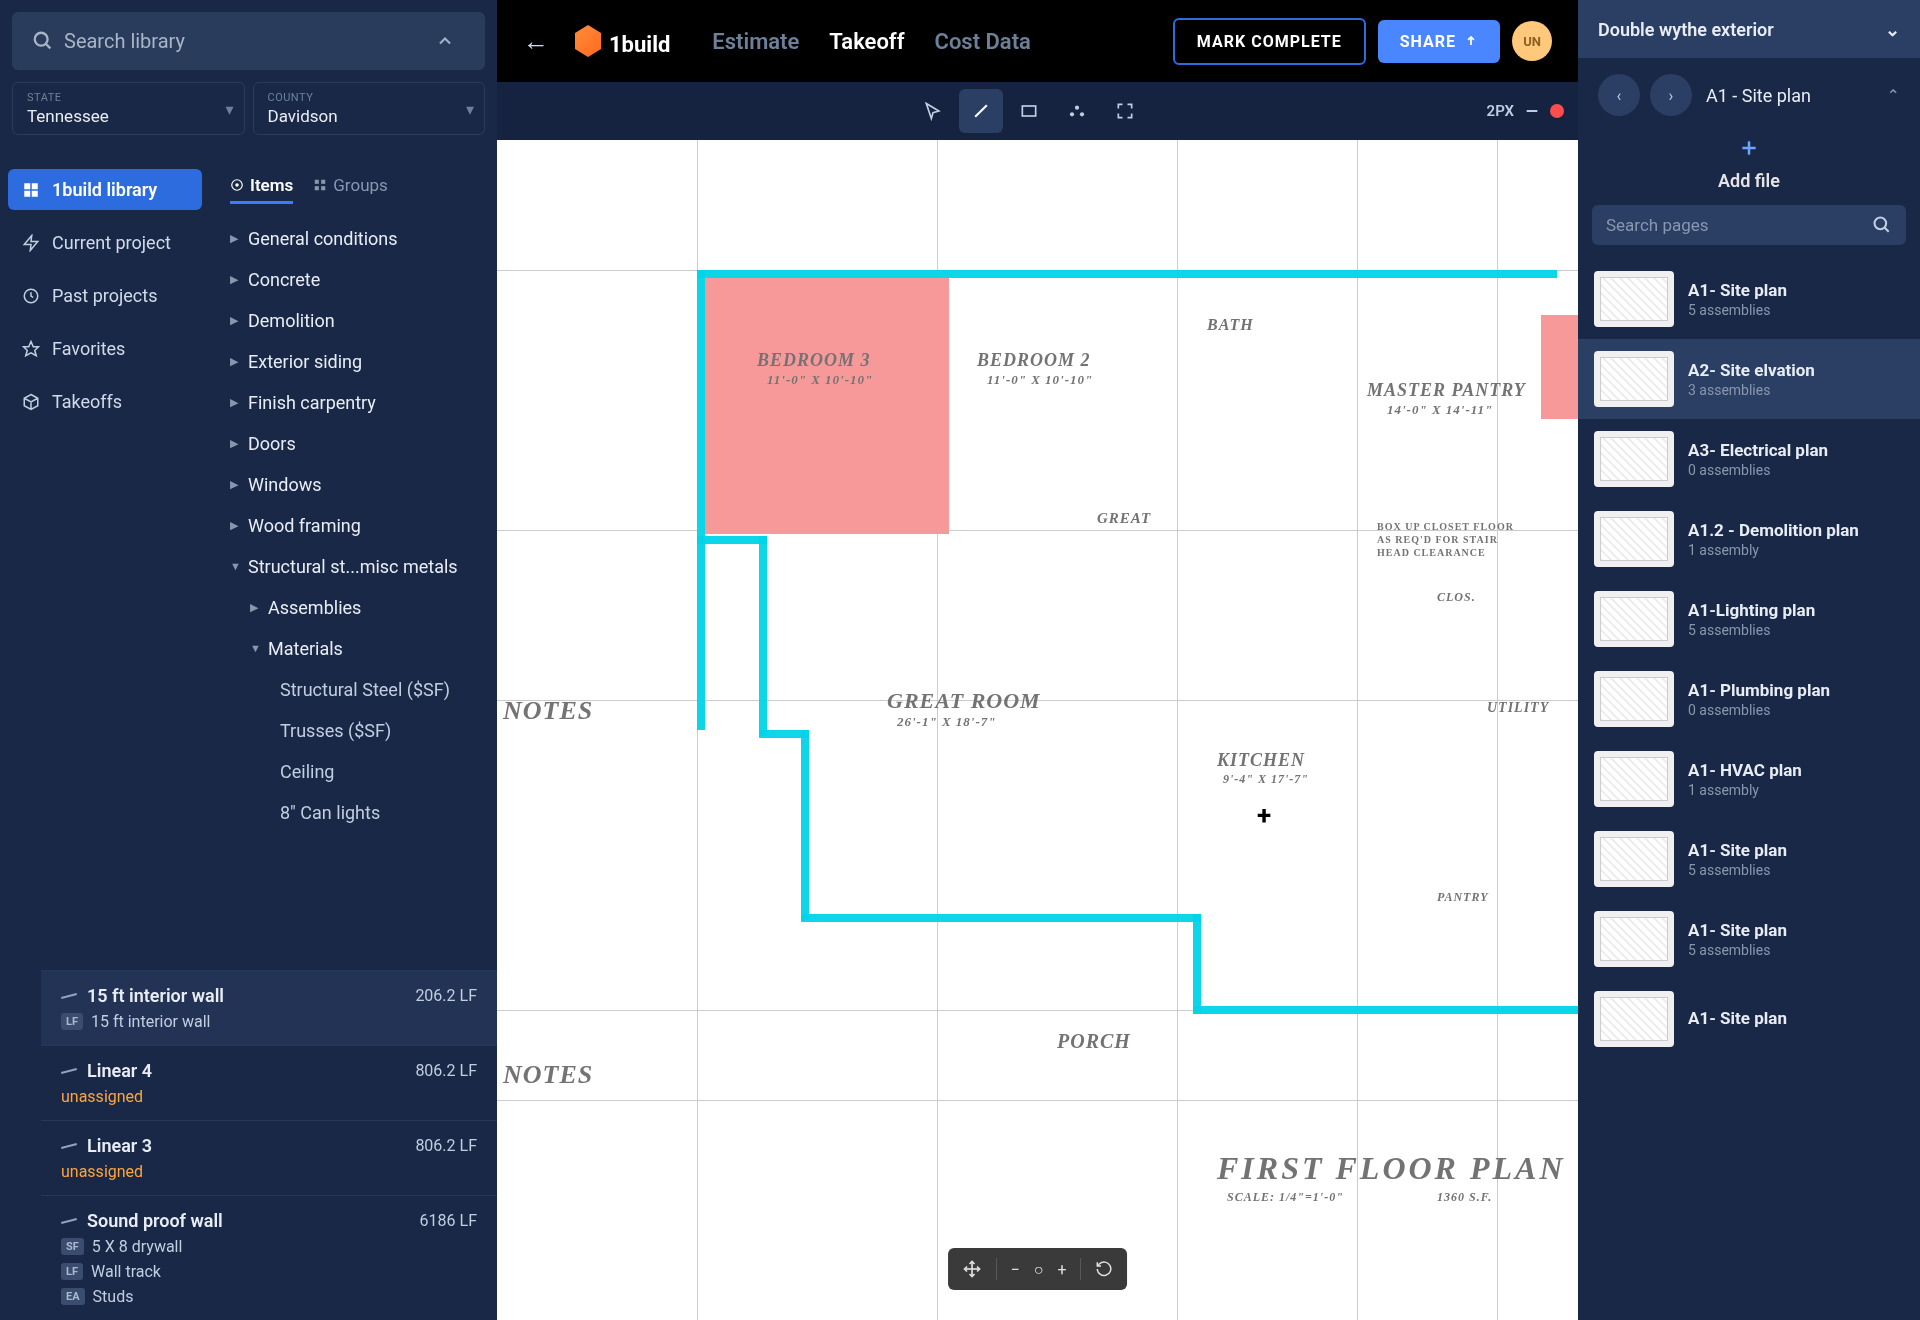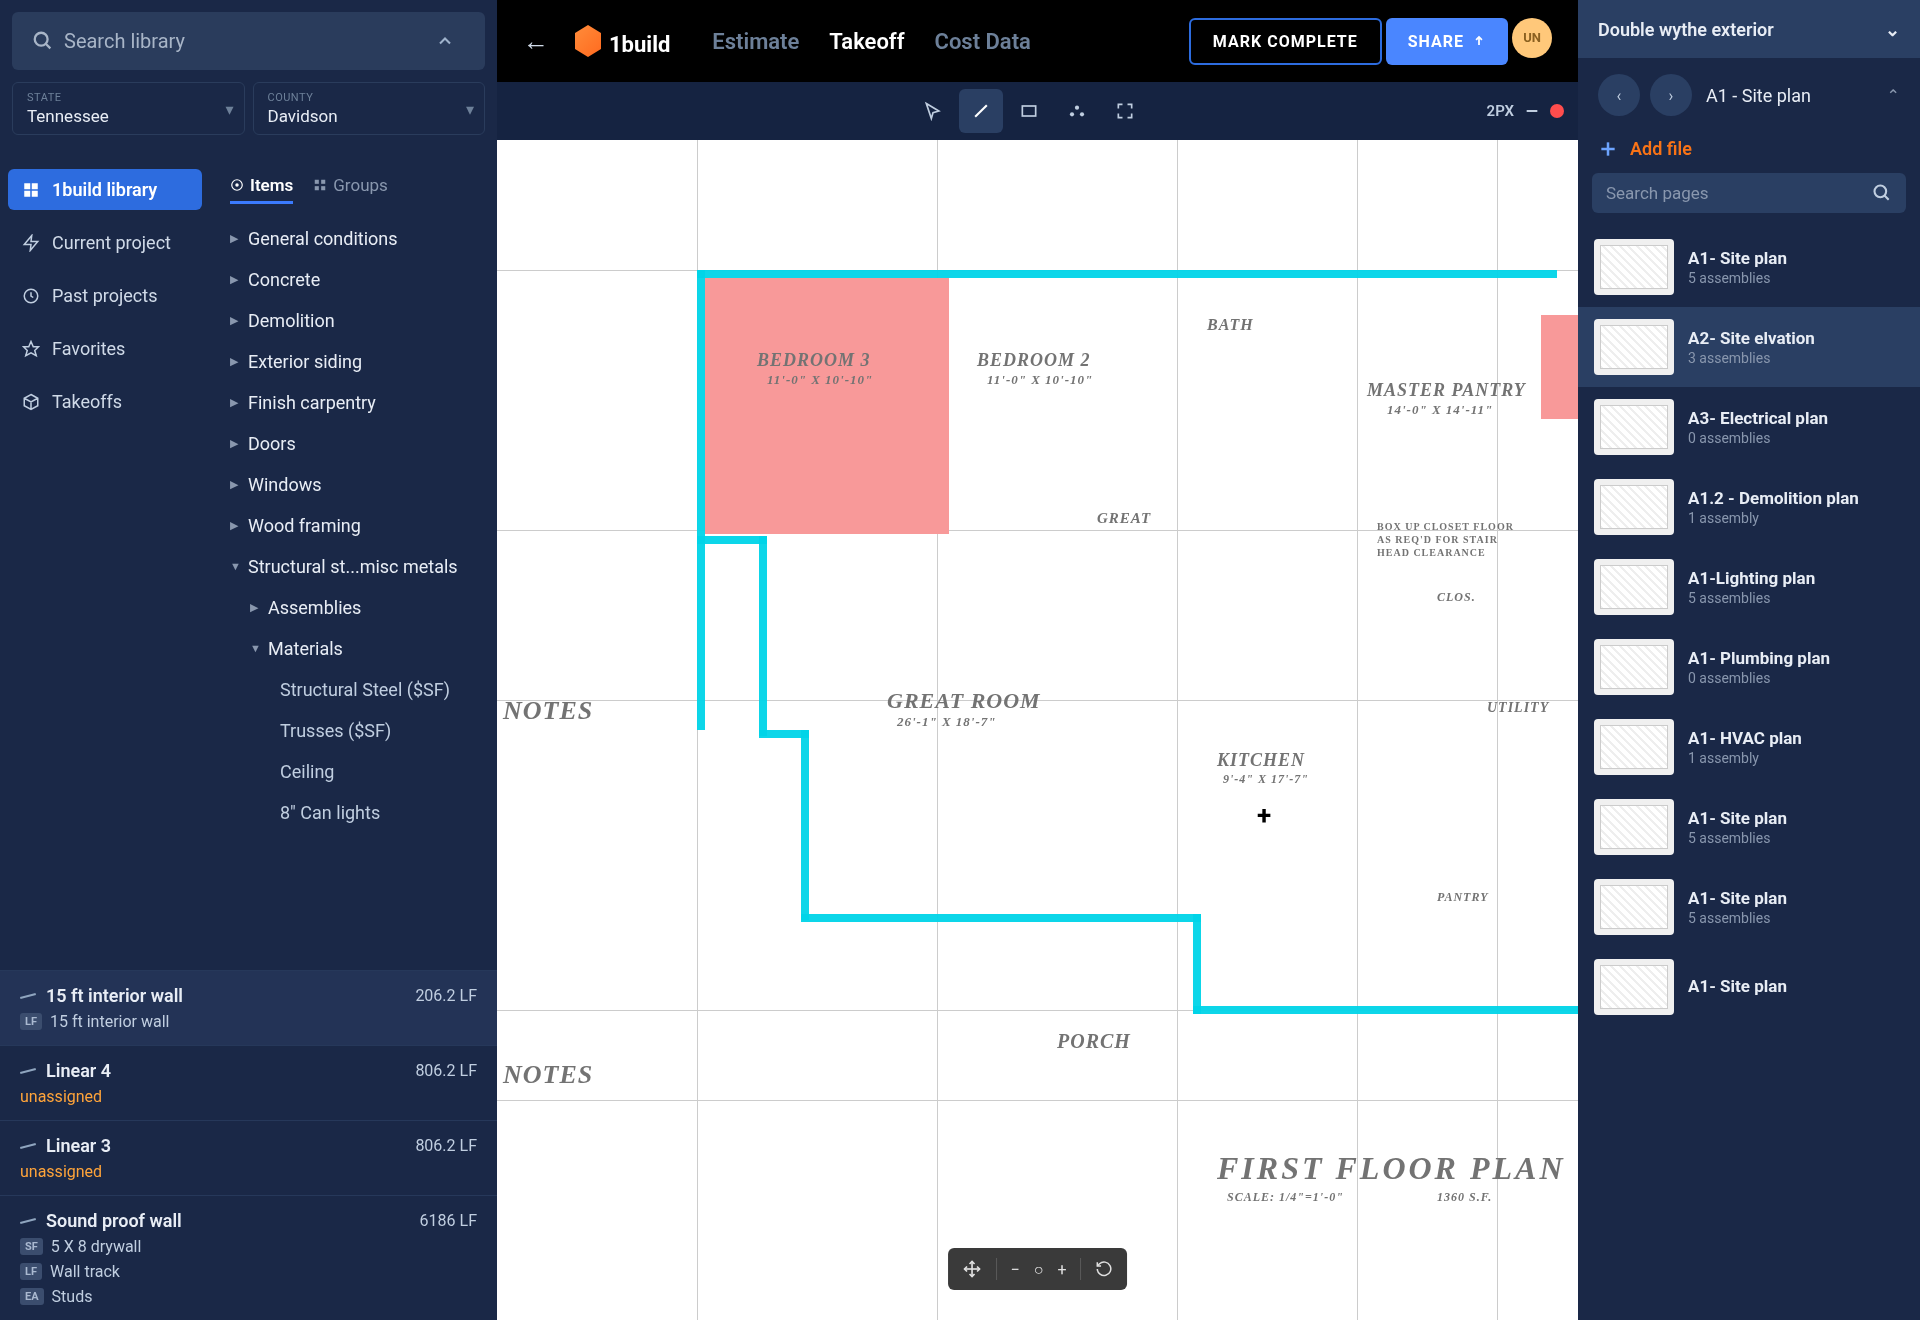--- a/index.html
+++ b/index.html
@@ -22,42 +22,42 @@
 .nav-item svg { flex-shrink: 0; }
 .nav-right { flex: 1; padding: 20px 12px; overflow-y: auto; }
 .tabs { display: flex; gap: 20px; margin-bottom: 14px; padding-left: 8px; }
 .tab { display: flex; align-items: center; gap: 6px; padding: 6px 0; font-size: 17px; color: #8997ae; cursor: pointer; border-bottom: 3px solid transparent; }
 .tab.active { color: #fff; border-bottom-color: #3b7bff; font-weight: 600; }
 .tree { padding-left: 8px; }
 .tree-item { display: flex; align-items: center; gap: 8px; padding: 10px 0; color: #e8edf5; font-size: 18px; cursor: pointer; }
 .tree-item .arrow { width: 10px; font-size: 11px; color: #8997ae; }
 .tree-item.sub { padding-left: 20px; }
 .tree-item.sub3 { padding-left: 50px; color: #c0cee0; }
-.bottom-list { background: #1a2847; }
+.bottom-list { background: #1a2847; padding-left: 41px; }
 .takeoff-item { padding: 14px 20px; border-top: 1px solid #26385a; }
 .takeoff-item.sel { background: #233356; }
 .takeoff-head { display: flex; align-items: center; justify-content: space-between; }
 .takeoff-title { display: flex; align-items: center; gap: 10px; font-size: 18px; font-weight: 600; color: #e8edf5; }
 .takeoff-title .line-ico { width: 16px; height: 2px; background: #8fa5bf; transform: rotate(-15deg); }
 .takeoff-qty { font-size: 16px; color: #c0cee0; }
 .takeoff-sub { margin-top: 6px; display: flex; flex-direction: column; gap: 6px; }
 .takeoff-sub-row { display: flex; align-items: center; gap: 8px; font-size: 16px; color: #c0cee0; }
 .takeoff-sub-row.warn { color: #ffa43a; }
 .badge { background: #3b4d6e; color: #aab9d0; font-size: 11px; font-weight: 700; padding: 2px 5px; border-radius: 3px; min-width: 22px; text-align: left; }
 .main-area { flex: 1; display: flex; flex-direction: column; background: #000; }
 .top-bar { height: 82px; display: flex; align-items: center; padding: 0 26px; justify-content: space-between; }
 .top-left { display: flex; align-items: center; gap: 26px; }
 .back-arrow { color: #d0dae8; font-size: 26px; cursor: pointer; }
 .brand { display: flex; align-items: flex-end; gap: 8px; }
 .brand-icon { width: 26px; height: 32px; background: linear-gradient(135deg,#ff8c3a,#ff6a1f); clip-path: polygon(50% 0,100% 25%,100% 75%,50% 100%,0 75%,0 25%); }
 .brand-text { font-size: 22px; font-weight: 700; color: #fff; }
 .top-tabs { display: flex; gap: 30px; margin-left: 16px; }
 .top-tab { font-size: 22px; font-weight: 600; color: #6d8099; cursor: pointer; }
 .top-tab.active { color: #fff; }
-.top-right { display: flex; gap: 4px; }
+.top-right { display: flex; align-items: center; gap: 12px; }
 .btn-outline { border: 2px solid #2d6cdf; padding: 12px 22px; border-radius: 6px; font-size: 16px; font-weight: 700; letter-spacing: 1px; color: #fff; background: transparent; cursor: pointer; }
 .btn-primary { background: #4a86ff; padding: 12px 22px; border-radius: 6px; font-size: 16px; font-weight: 700; letter-spacing: 1px; color: #fff; border: none; cursor: pointer; display: flex; align-items: center; gap: 8px; }
 .avatar { width: 40px; height: 40px; border-radius: 50%; background: #ffc87a; display: flex; align-items: center; justify-content: center; font-size: 13px; font-weight: 700; color: #8b6020; }
 .toolbar { height: 58px; background: #152341; display: flex; align-items: center; padding: 0 14px; justify-content: space-between; }
 .tool-group { display: flex; gap: 4px; align-items: center; margin-left: 400px; }
 .tool-btn { width: 44px; height: 44px; border-radius: 6px; display: flex; align-items: center; justify-content: center; color: #c0cee0; cursor: pointer; }
 .tool-btn.active { background: #2a3f63; color: #fff; }
 .tool-right { display: flex; align-items: center; gap: 10px; margin-right: 0; }
 .px-text { font-size: 15px; color: #c0cee0; font-weight: 600; }
 .red-dot { width: 14px; height: 14px; border-radius: 50%; background: #ff4d4d; }
@@ -71,21 +71,21 @@
 .bottom-controls { position: absolute; bottom: 30px; left: 50%; transform: translateX(-50%); background: #3a3a3a; border-radius: 6px; display: flex; align-items: center; padding: 10px 14px; gap: 14px; }
 .bc-btn { color: #e0e0e0; cursor: pointer; display: flex; align-items: center; }
 .bc-divider { width: 1px; height: 22px; background: #5a5a5a; }
 .right-panel { width: 342px; background: #1a2847; display: flex; flex-direction: column; }
 .rp-select { height: 58px; display: flex; align-items: center; justify-content: space-between; padding: 0 20px; background: #2a3f63; font-size: 18px; font-weight: 600; color: #e8edf5; cursor: pointer; }
 .rp-head { display: flex; align-items: center; justify-content: space-between; padding: 16px 20px; }
 .rp-arrows { display: flex; gap: 10px; }
 .rp-arrow { width: 42px; height: 42px; border-radius: 50%; background: #2a3f63; display: flex; align-items: center; justify-content: center; color: #c0cee0; cursor: pointer; }
 .rp-title { font-size: 18px; color: #e8edf5; flex: 1; margin-left: 14px; }
 .rp-chev { color: #8997ae; }
-.rp-add { display: flex; align-items: center; gap: 12px; padding: 6px 20px 14px; color: #f97316; font-size: 18px; font-weight: 600; cursor: pointer; }
+.rp-add { display: flex; align-items: center; gap: 12px; padding: 6px 20px 14px; color: #e5e5e5; font-size: 18px; font-weight: 600; cursor: pointer; flex-direction: column; }
 .rp-search { margin: 0 14px 14px; background: #2a3f63; border-radius: 6px; display: flex; align-items: center; padding: 10px 14px; }
 .rp-search input { flex: 1; background: transparent; border: none; color: #c0cee0; font-size: 17px; outline: none; }
 .rp-search input::placeholder { color: #8997ae; }
 .rp-list { flex: 1; overflow-y: auto; }
 .rp-item { display: flex; align-items: center; gap: 14px; padding: 12px 16px; cursor: pointer; }
 .rp-item.selected { background: #2a3f63; }
 .rp-thumb { width: 80px; height: 56px; background: #f0f0f0; border-radius: 4px; flex-shrink: 0; position: relative; overflow: hidden; }
 .rp-thumb::after { content: ''; position: absolute; inset: 6px; border: 1px solid #ccc; background: repeating-linear-gradient(45deg,#eee,#eee 2px,#fff 2px,#fff 6px); }
 .rp-item-text { flex: 1; }
 .rp-item-title { font-size: 17px; font-weight: 700; color: #e8edf5; }

